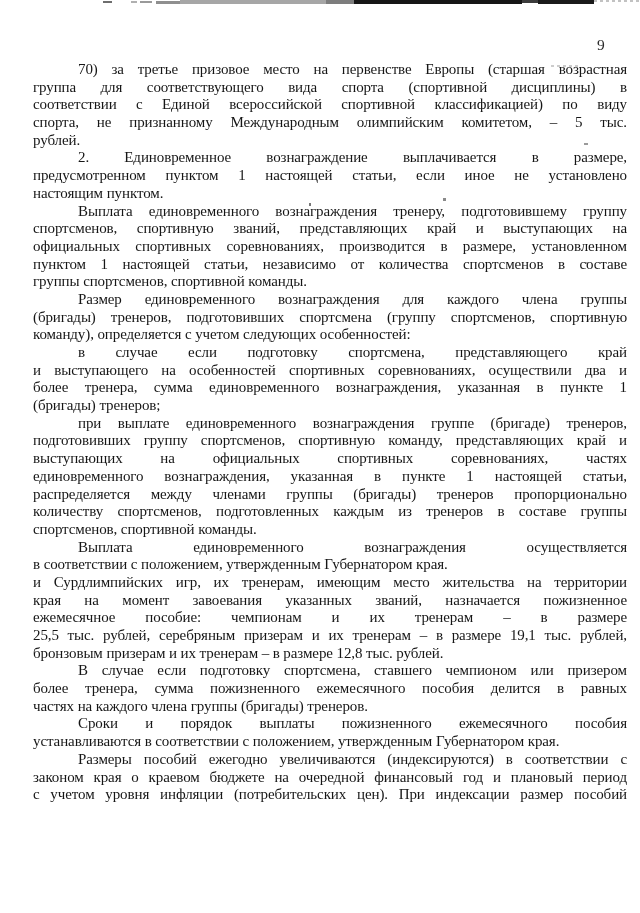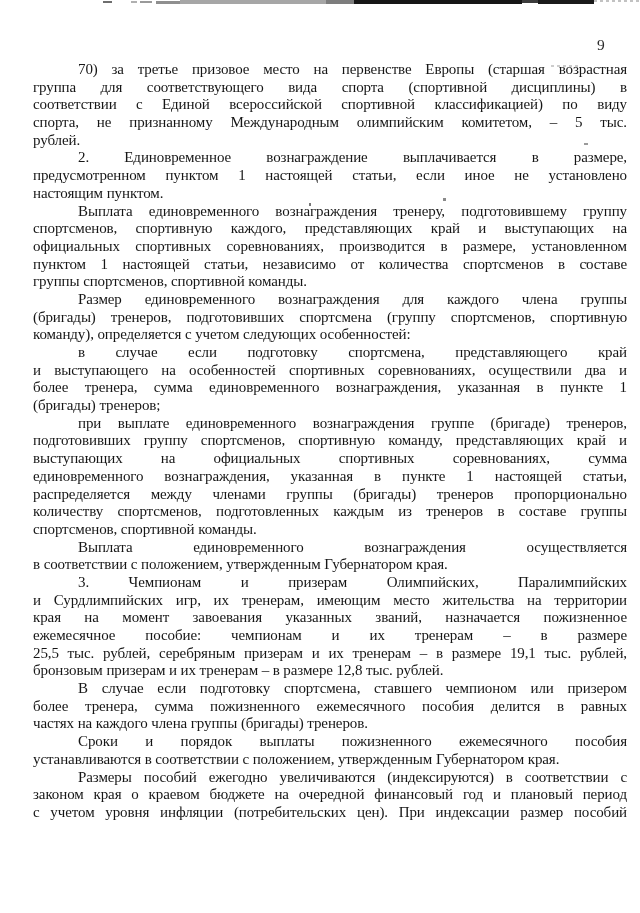--- a/index.html
+++ b/index.html
@@ -89,51 +89,50 @@
         <div class="line">спорта, не признанному Международным олимпийским комитетом, – 5 тыс.</div>
         <div class="line lastline">рублей.</div>
       </div>
       <div class="para">
         <div class="line indent">2. Единовременное вознаграждение выплачивается в размере,</div>
         <div class="line">предусмотренном пунктом 1 настоящей статьи, если иное не установлено</div>
         <div class="line lastline">настоящим пунктом.</div>
       </div>
       <div class="para">
         <div class="line indent">Выплата единовременного вознаграждения тренеру, подготовившему группу</div>
-        <div class="line">спортсменов, спортивную каждого, представляющих край и выступающих на</div>
+        <div class="line">спортсменов, спортивную званий, представляющих край и выступающих на</div>
         <div class="line">официальных спортивных соревнованиях, производится в размере, установленном</div>
         <div class="line">пунктом 1 настоящей статьи, независимо от количества спортсменов в составе</div>
         <div class="line lastline">группы спортсменов, спортивной команды.</div>
       </div>
       <div class="para">
         <div class="line indent">Размер единовременного вознаграждения для каждого члена группы</div>
         <div class="line">(бригады) тренеров, подготовивших спортсмена (группу спортсменов, спортивную</div>
         <div class="line lastline">команду), определяется с учетом следующих особенностей:</div>
       </div>
       <div class="para">
         <div class="line indent">в случае если подготовку спортсмена, представляющего край</div>
         <div class="line">и выступающего на особенностей спортивных соревнованиях, осуществили два и</div>
         <div class="line">более тренера, сумма единовременного вознаграждения, указанная в пункте 1</div>
         <div class="line lastline">(бригады) тренеров;</div>
       </div>
       <div class="para">
         <div class="line indent">при выплате единовременного вознаграждения группе (бригаде) тренеров,</div>
         <div class="line">подготовивших группу спортсменов, спортивную команду, представляющих край и</div>
-        <div class="line">выступающих на официальных спортивных соревнованиях, сумма</div>
+        <div class="line">выступающих на официальных спортивных соревнованиях, частях</div>
         <div class="line">единовременного вознаграждения, указанная в пункте 1 настоящей статьи,</div>
         <div class="line">распределяется между членами группы (бригады) тренеров пропорционально</div>
         <div class="line">количеству спортсменов, подготовленных каждым из тренеров в составе группы</div>
         <div class="line lastline">спортсменов, спортивной команды.</div>
       </div>
       <div class="para">
         <div class="line indent">Выплата единовременного вознаграждения осуществляется</div>
         <div class="line lastline">в соответствии с положением, утвержденным Губернатором края.</div>
       </div>
       <div class="para">
-        <div class="line indent">3. Чемпионам и призерам Олимпийских, Паралимпийских</div>
         <div class="line">и Сурдлимпийских игр, их тренерам, имеющим место жительства на территории</div>
         <div class="line">края на момент завоевания указанных званий, назначается пожизненное</div>
         <div class="line">ежемесячное пособие: чемпионам и их тренерам – в размере</div>
         <div class="line">25,5 тыс. рублей, серебряным призерам и их тренерам – в размере 19,1 тыс. рублей,</div>
         <div class="line lastline">бронзовым призерам и их тренерам – в размере 12,8 тыс. рублей.</div>
       </div>
       <div class="para">
         <div class="line indent">В случае если подготовку спортсмена, ставшего чемпионом или призером</div>
         <div class="line">более тренера, сумма пожизненного ежемесячного пособия делится в равных</div>
         <div class="line lastline">частях на каждого члена группы (бригады) тренеров.</div>

